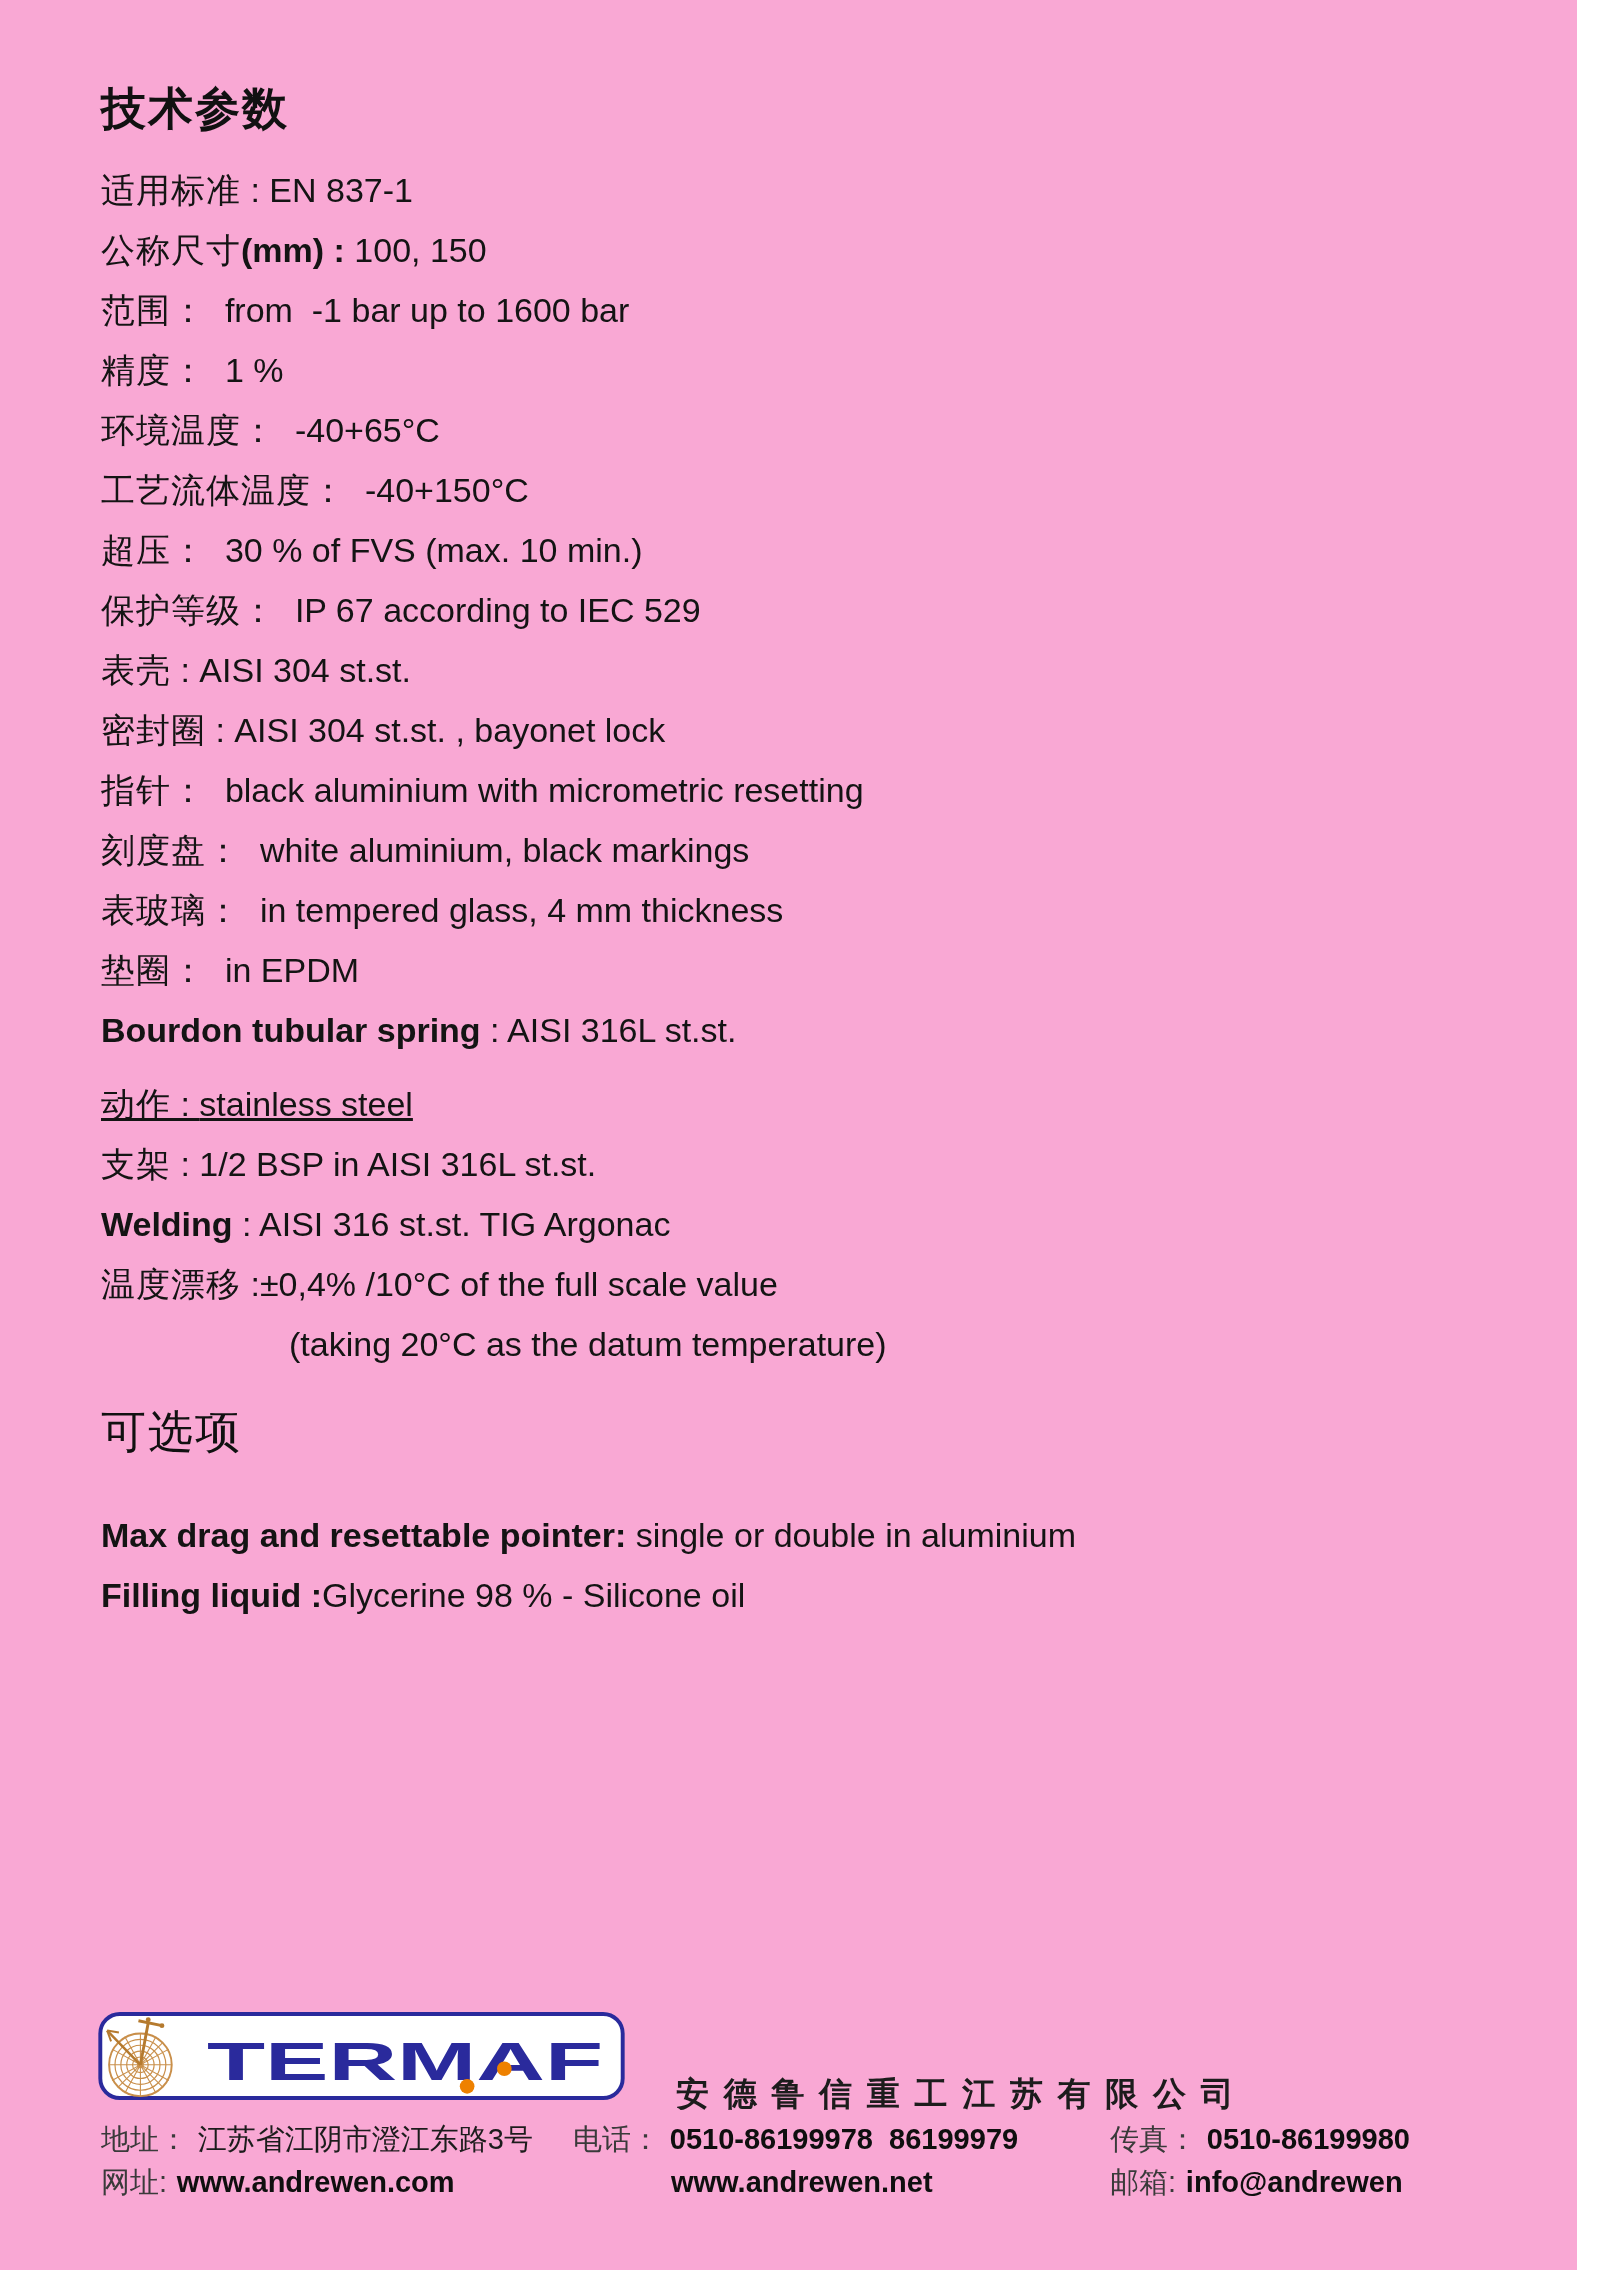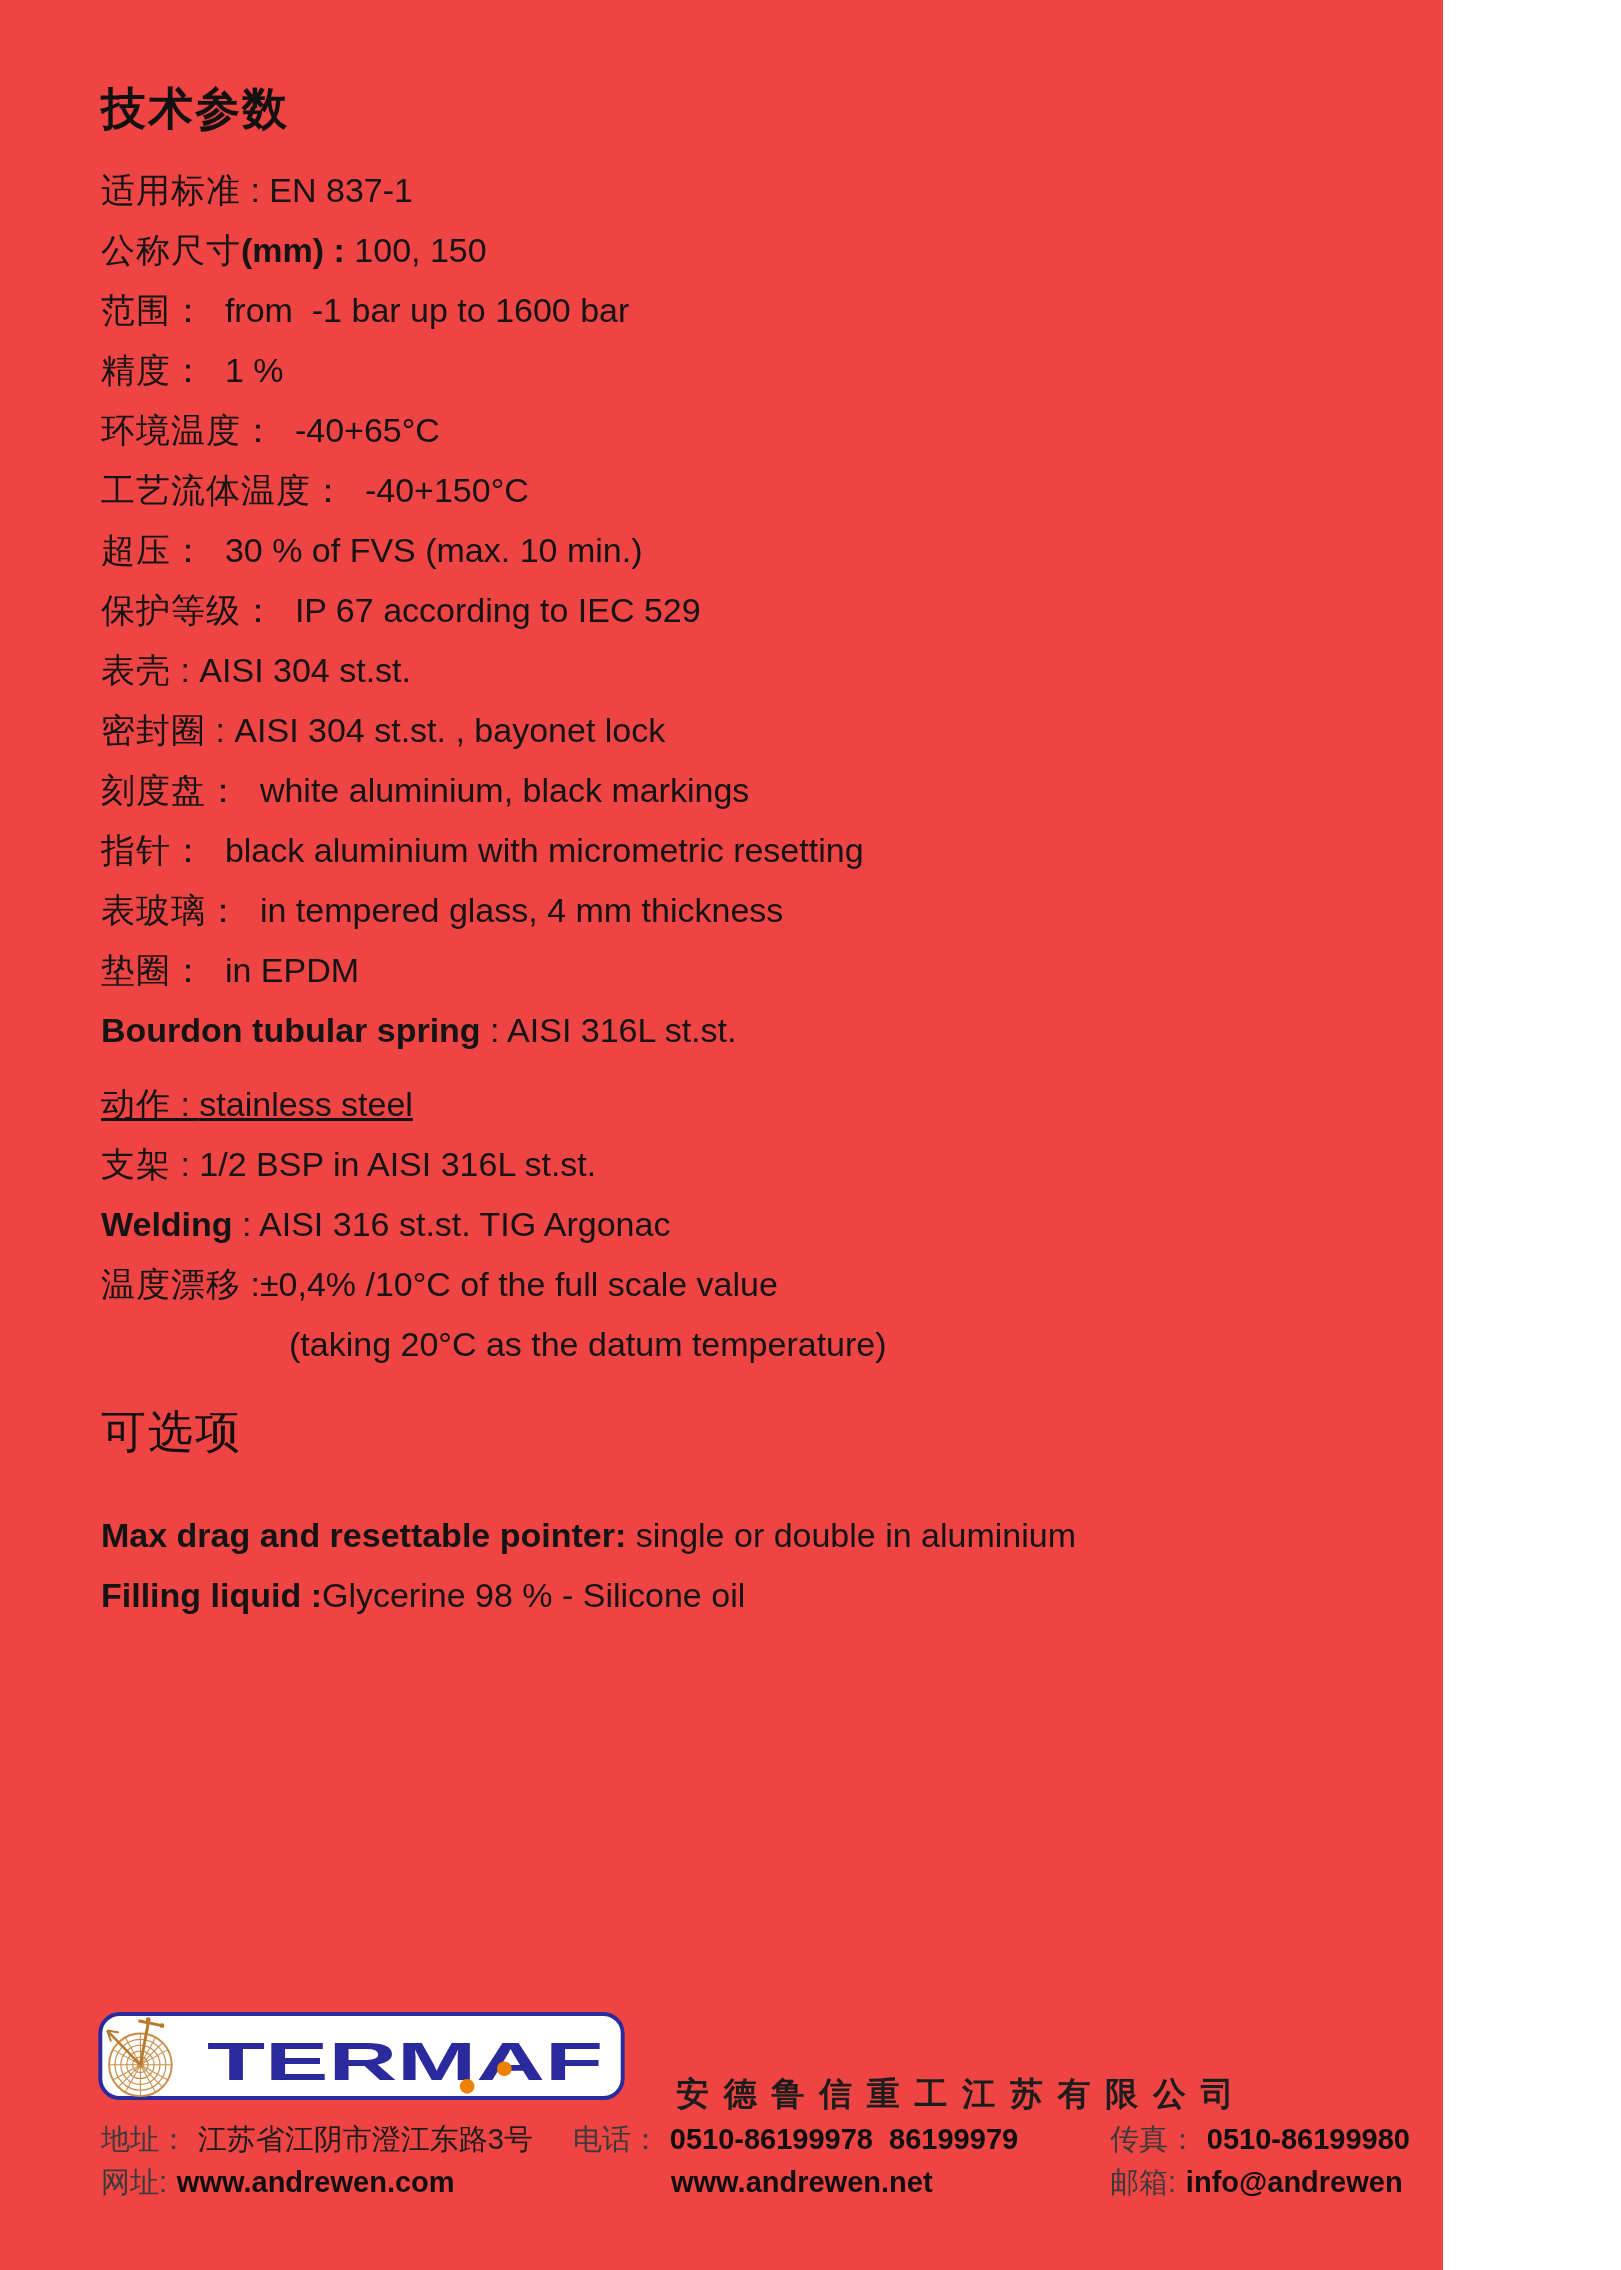--- a/index.html
+++ b/index.html
@@ -1,19 +1,19 @@
 <!DOCTYPE html>
 <html><head>
 <meta charset="utf-8">
 <style>
   html,body{margin:0;padding:0;background:#ffffff;}
   .page{
     position:relative;
-    width:1443px;height:2270px;
-    background:#ef4444;
+    width:1577px;height:2270px;
+    background:#f9a8d4;
     font-family:"Liberation Sans",sans-serif;
     color:#141414;
     overflow:hidden;
   }
   .content{position:absolute;left:101px;top:86px;width:1451px;}
   h1.doc-title{
     margin:0 0 29px 0;
     font-size:45px;line-height:45px;
     font-weight:600;letter-spacing:2px;color:#111;
   }
@@ -63,22 +63,22 @@
         <div class="row"><span class="zh">适用标准</span><span class="sep"> : </span><span class="val">EN 837-1</span></div>
         <div class="row"><span class="zh">公称尺寸</span><b class="bold">(mm) :</b><span class="sep"> </span><span class="val">100, 150</span></div>
         <div class="row"><span class="zh">范围：</span><span class="sep">  </span><span class="val">from  -1 bar up to 1600 bar</span></div>
         <div class="row"><span class="zh">精度：</span><span class="sep">  </span><span class="val">1 %</span></div>
         <div class="row"><span class="zh">环境温度：</span><span class="sep">  </span><span class="val">-40+65°C</span></div>
         <div class="row"><span class="zh">工艺流体温度：</span><span class="sep">  </span><span class="val">-40+150°C</span></div>
         <div class="row"><span class="zh">超压：</span><span class="sep">  </span><span class="val">30 % of FVS (max. 10 min.)</span></div>
         <div class="row"><span class="zh">保护等级：</span><span class="sep">  </span><span class="val">IP 67 according to IEC 529</span></div>
         <div class="row"><span class="zh">表壳</span><span class="sep"> : </span><span class="val">AISI 304 st.st.</span></div>
         <div class="row"><span class="zh">密封圈</span><span class="sep"> : </span><span class="val">AISI 304 st.st. , bayonet lock</span></div>
+        <div class="row"><span class="zh">指针：</span><span class="sep">  </span><span class="val">black aluminium with micrometric resetting</span></div>
         <div class="row"><span class="zh">刻度盘：</span><span class="sep">  </span><span class="val">white aluminium, black markings</span></div>
-        <div class="row"><span class="zh">指针：</span><span class="sep">  </span><span class="val">black aluminium with micrometric resetting</span></div>
         <div class="row"><span class="zh">表玻璃：</span><span class="sep">  </span><span class="val">in tempered glass, 4 mm thickness</span></div>
         <div class="row"><span class="zh">垫圈：</span><span class="sep">  </span><span class="val">in EPDM</span></div>
         <div class="row"><b class="bold">Bourdon tubular spring</b><span class="sep"> : </span><span class="val">AISI 316L st.st.</span></div>
         <div class="row gap"><span class="zh">动作</span><span class="sep"> : </span><span class="val">stainless steel</span></div>
         <div class="row"><span class="zh">支架</span><span class="sep"> : </span><span class="val">1/2 BSP in AISI 316L st.st.</span></div>
         <div class="row"><b class="bold">Welding</b><span class="sep"> : </span><span class="val">AISI 316 st.st. TIG Argonac</span></div>
         <div class="row"><span class="zh">温度漂移</span><span class="sep"> :</span><span class="val">±0,4% /10°C of the full scale value</span></div>
         <div class="row indent"><span class="val">(taking 20°C as the datum temperature)</span></div>
       </div>
     <h2 class="opt-title">可选项</h2>

